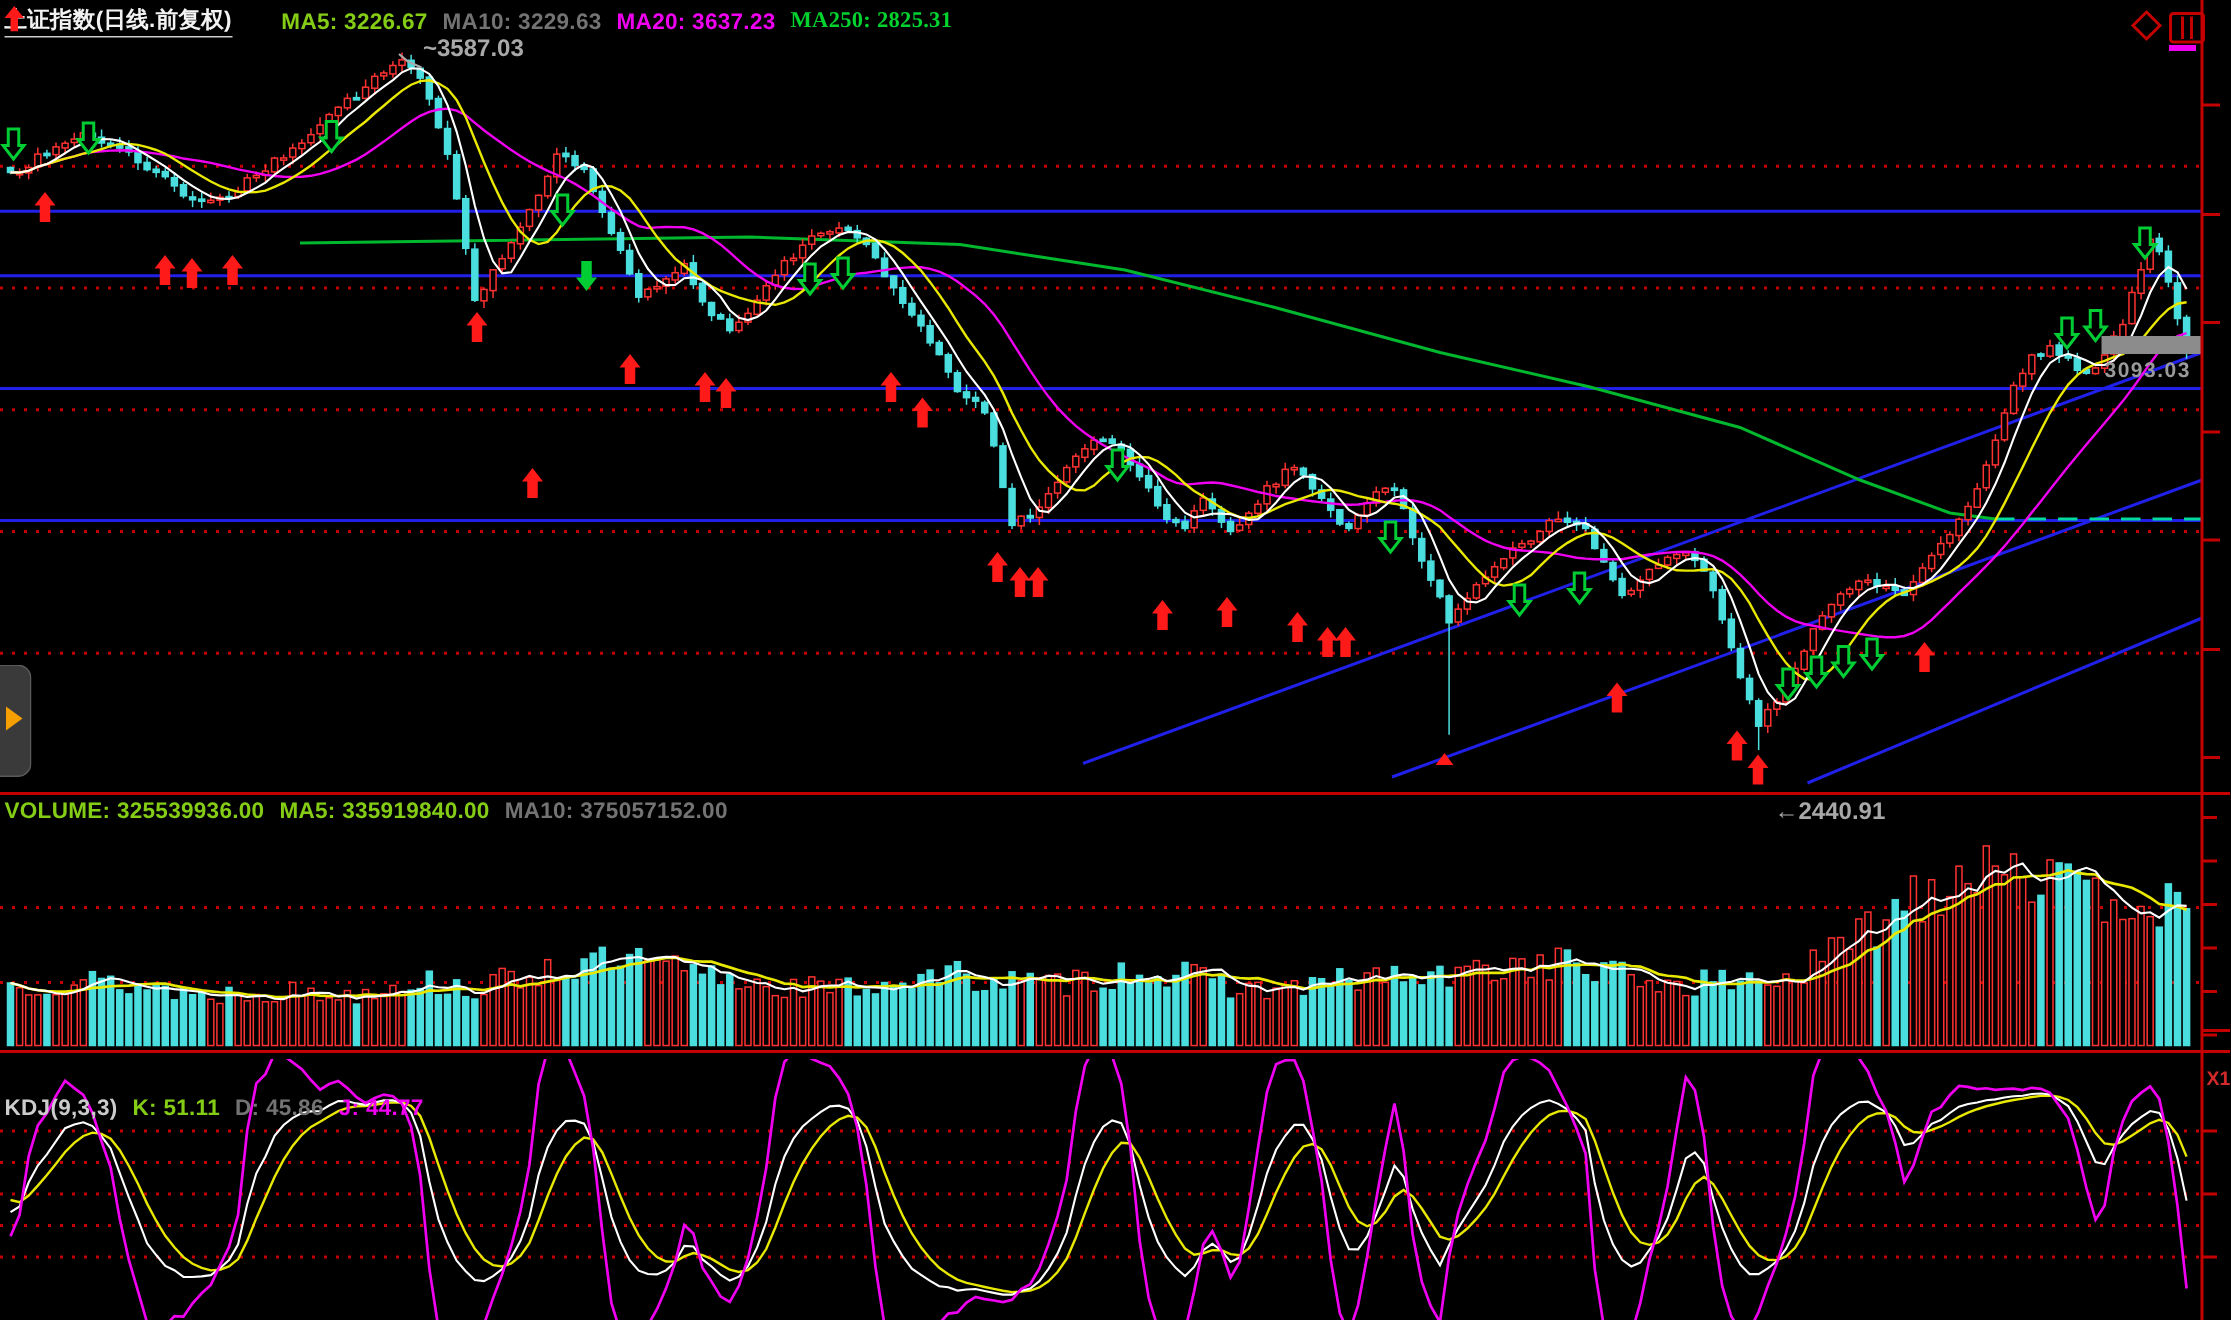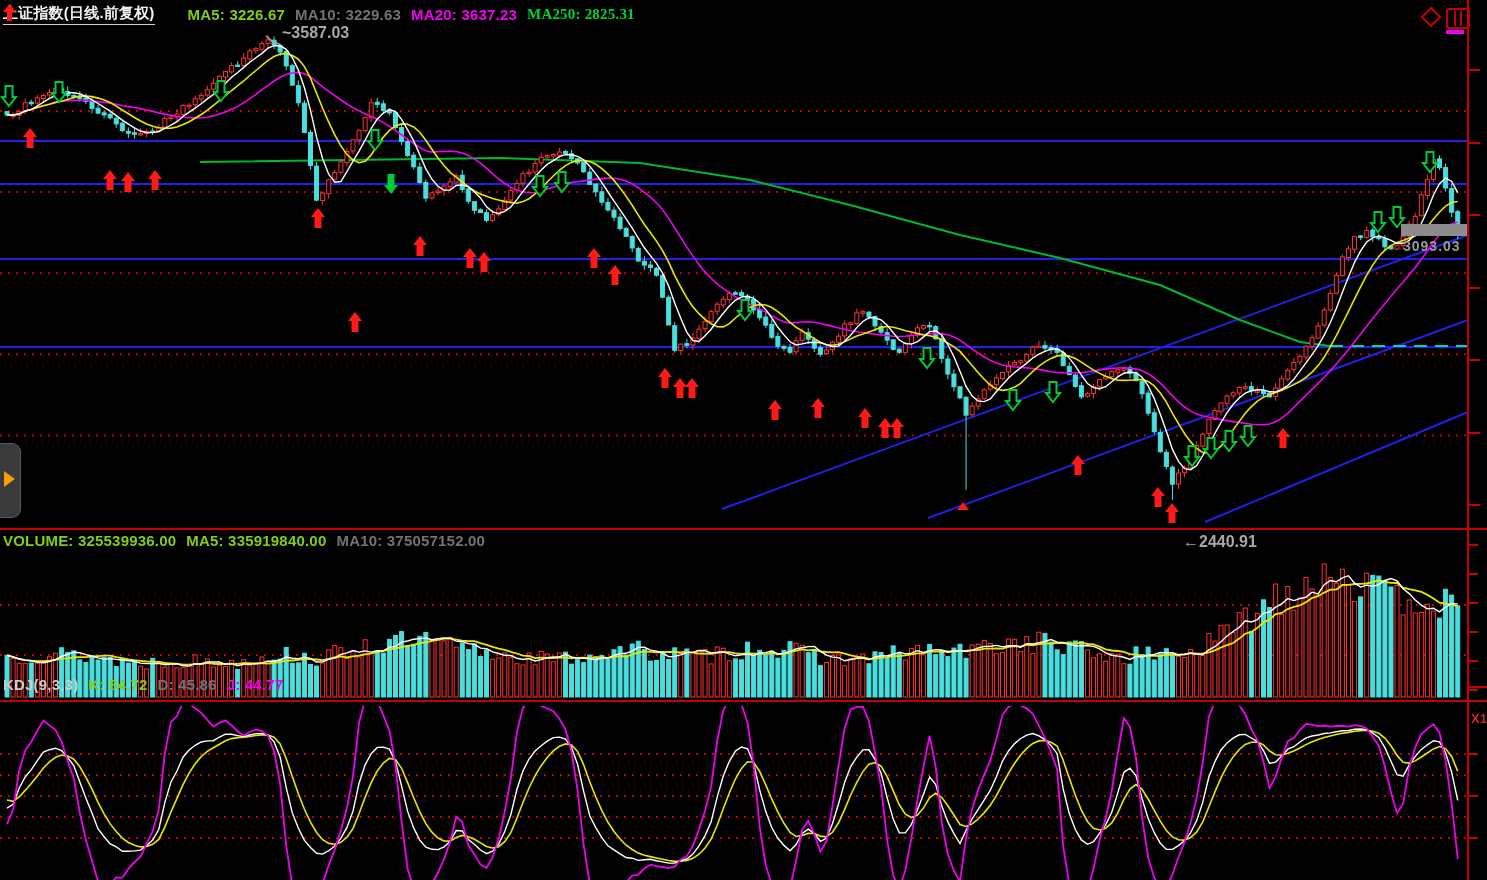--- a/index.html
+++ b/index.html
@@ -900,23 +900,23 @@
     <span class="t-magenta">MA20: 3637.23</span>
     <span class="t-green">MA250: 2825.31</span>
   </div>
 
   <div class="ovl legend" style="left:3px;top:532px;">
     <span class="t-white">VOLUME: 325539936.00</span>
     <span class="t-white">MA5: 335919840.00</span>
     <span class="t-yellow">MA10: 375057152.00</span>
   </div>
 
-  <div class="ovl legend" style="left:3px;top:676px;">
+  <div class="ovl legend" style="left:3px;top:730px;">
     <span class="t-gray">KDJ(9,3,3)</span>
-    <span class="t-white">K: 84.72</span>
+    <span class="t-white">K: 51.11</span>
     <span class="t-yellow">D: 45.86</span>
     <span class="t-magenta">J: 44.77</span>
   </div>
 
   <div class="ovl annot" style="left:282px;top:24px;">~3587.03</div>
   <div class="ovl annot" style="left:1183px;top:496px;margin-top:37px;">←2440.91</div>
   <div class="ovl last-label" style="left:1403px;top:238px;">3093.03</div>
   <div class="ovl x1" style="left:1471px;top:711px;">X1</div>
 
   <div class="handle">

